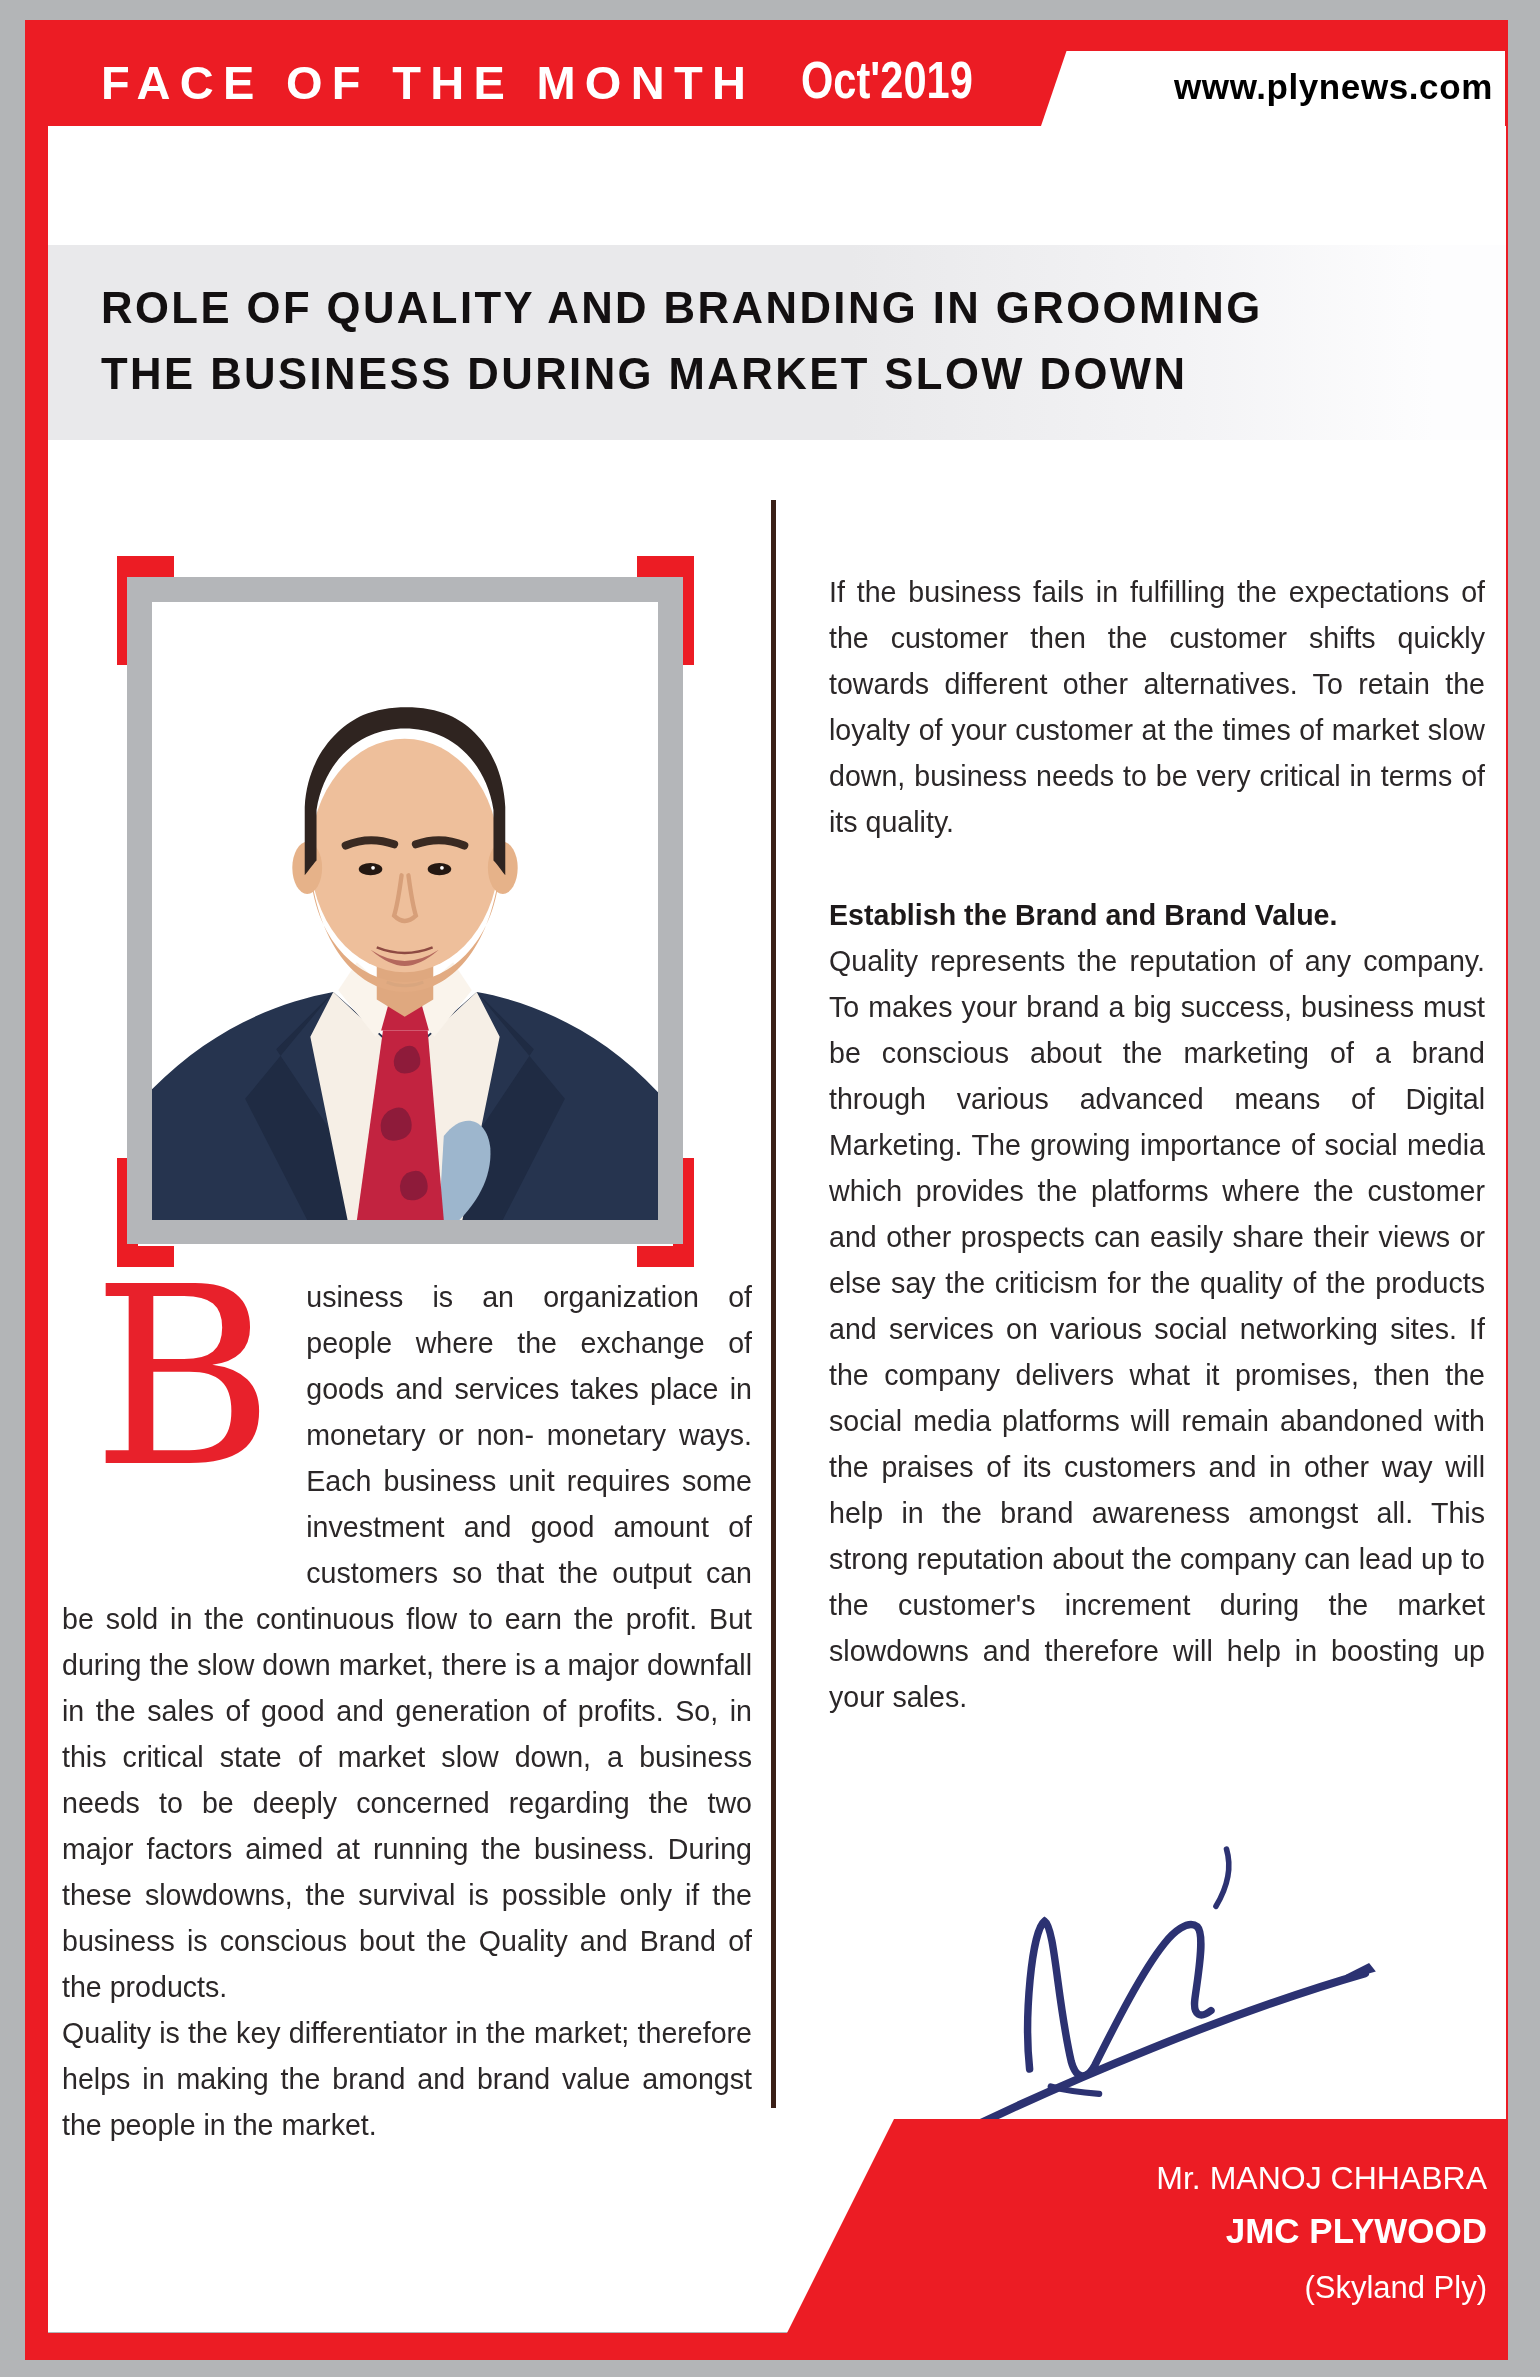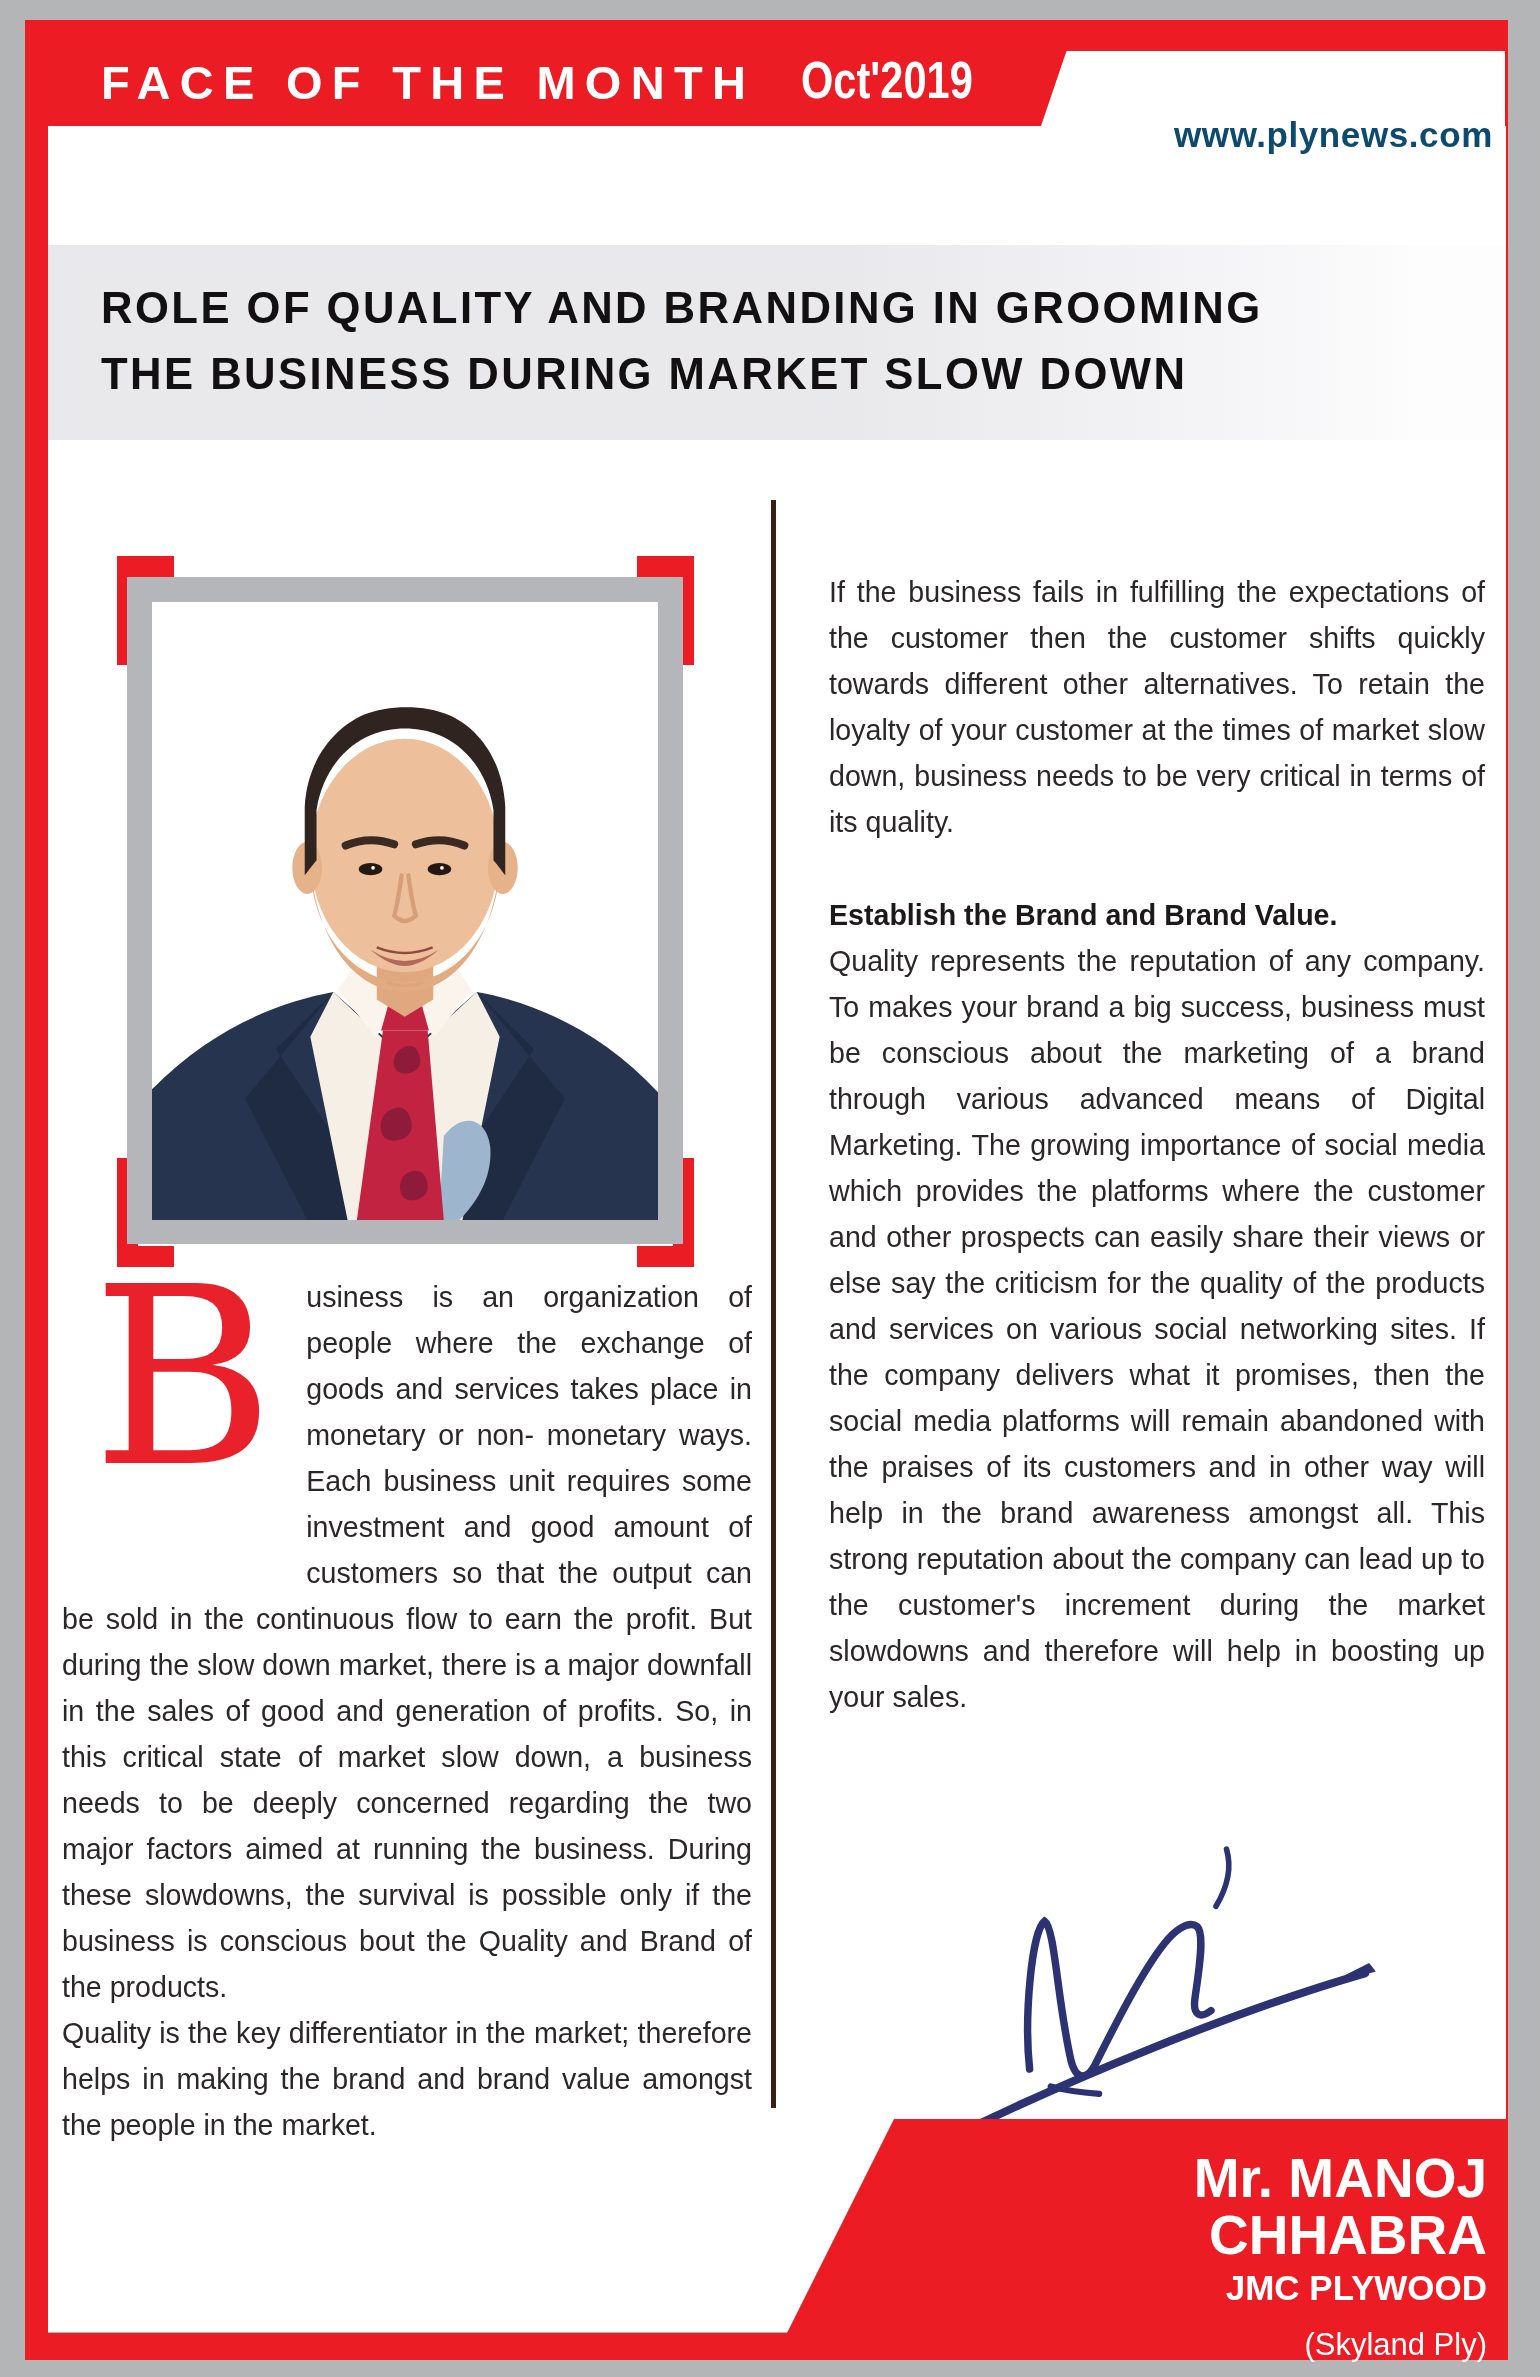--- a/index.html
+++ b/index.html
@@ -12,21 +12,21 @@
   .bar-right{position:absolute;left:1506px;top:20px;width:14.3px;height:2340px;background:#ec1c24;}
   .strip-bottom{position:absolute;left:25px;top:2333px;width:1495px;height:27px;background:#ec1c24;}
   .band-top{position:absolute;left:25px;top:20px;width:1495px;height:106px;background:#ec1c24;}
   .band-wedge{position:absolute;left:1041px;top:51px;width:464px;height:75px;background:#ffffff;
               clip-path:polygon(25.5px 0,100% 0,100% 100%,0 100%);}
   .header-title{position:absolute;left:101px;top:55px;font-size:47px;font-weight:bold;color:#ffffff;
                 letter-spacing:9.3px;white-space:nowrap;}
   .header-date{position:absolute;left:801px;top:50px;font-size:52px;font-weight:bold;color:#ffffff;
                transform:scaleX(.8);transform-origin:left top;white-space:nowrap;}
   .website{position:absolute;left:1174px;top:67px;width:310px;text-align:right;font-size:35px;
-           font-weight:bold;color:#0c4a6e;letter-spacing:0.6px;margin-top:48px;}
+           font-weight:bold;color:#000000;letter-spacing:0.6px;}
   
   .headline-band{position:absolute;left:48px;top:245px;width:1458px;height:195px;
       background:linear-gradient(90deg,#e9e9eb 0%,#e9e9eb 55%,#f3f3f5 78%,#fdfdfe 95%);}
   .headline{position:absolute;left:101px;top:275px;font-size:45px;font-weight:bold;color:#131011;
             letter-spacing:2.5px;line-height:66px;transform:scaleX(.97);transform-origin:left top;
             white-space:nowrap;}
   
   .photo-frame{position:absolute;left:127px;top:577px;width:556px;height:667px;background:#b4b6b9;}
   .photo-inner{position:absolute;left:25px;top:25px;width:506px;height:618px;background:#ffffff;overflow:hidden;}
   .bracket{position:absolute;box-sizing:border-box;}
@@ -41,21 +41,21 @@
   .col-left{left:62px;top:1274px;width:690px;}
   .col-right{left:829px;top:525px;width:656px;margin-top:44px;}
   .subhead{font-weight:bold;color:#1d191a;}
   .gap-lg{margin-top:47px !important;}
   .dropcap{float:left;font-family:"DejaVu Serif","Liberation Serif",serif;font-weight:400;
            font-size:248px;line-height:199px;height:273px;color:#e8212b;margin:3.7px 32px 0 30px;}
   
   .footer-block{position:absolute;left:774px;top:2119px;width:746px;height:240px;background:#ec1c24;
                 clip-path:polygon(120px 0,100% 0,100% 100%,0 100%);}
   .footer-text{position:absolute;left:931px;top:2150px;width:556px;text-align:right;color:#ffffff;}
-  .f-name{font-size:55px;font-weight:bold;line-height:57px;}
+  .f-name{font-size:32px;font-weight:normal;line-height:57px;}
   .f-md{font-size:32px;font-weight:bold;line-height:53px;}
   .f-co{font-size:35px;font-weight:bold;line-height:47px;}
   .f-brand{font-size:31px;font-weight:normal;line-height:43px;margin-top:12px;}
   .signature{position:absolute;left:888px;top:1813px;}
 </style>
 </head>
 <body>
 
 <div id="page">
 

